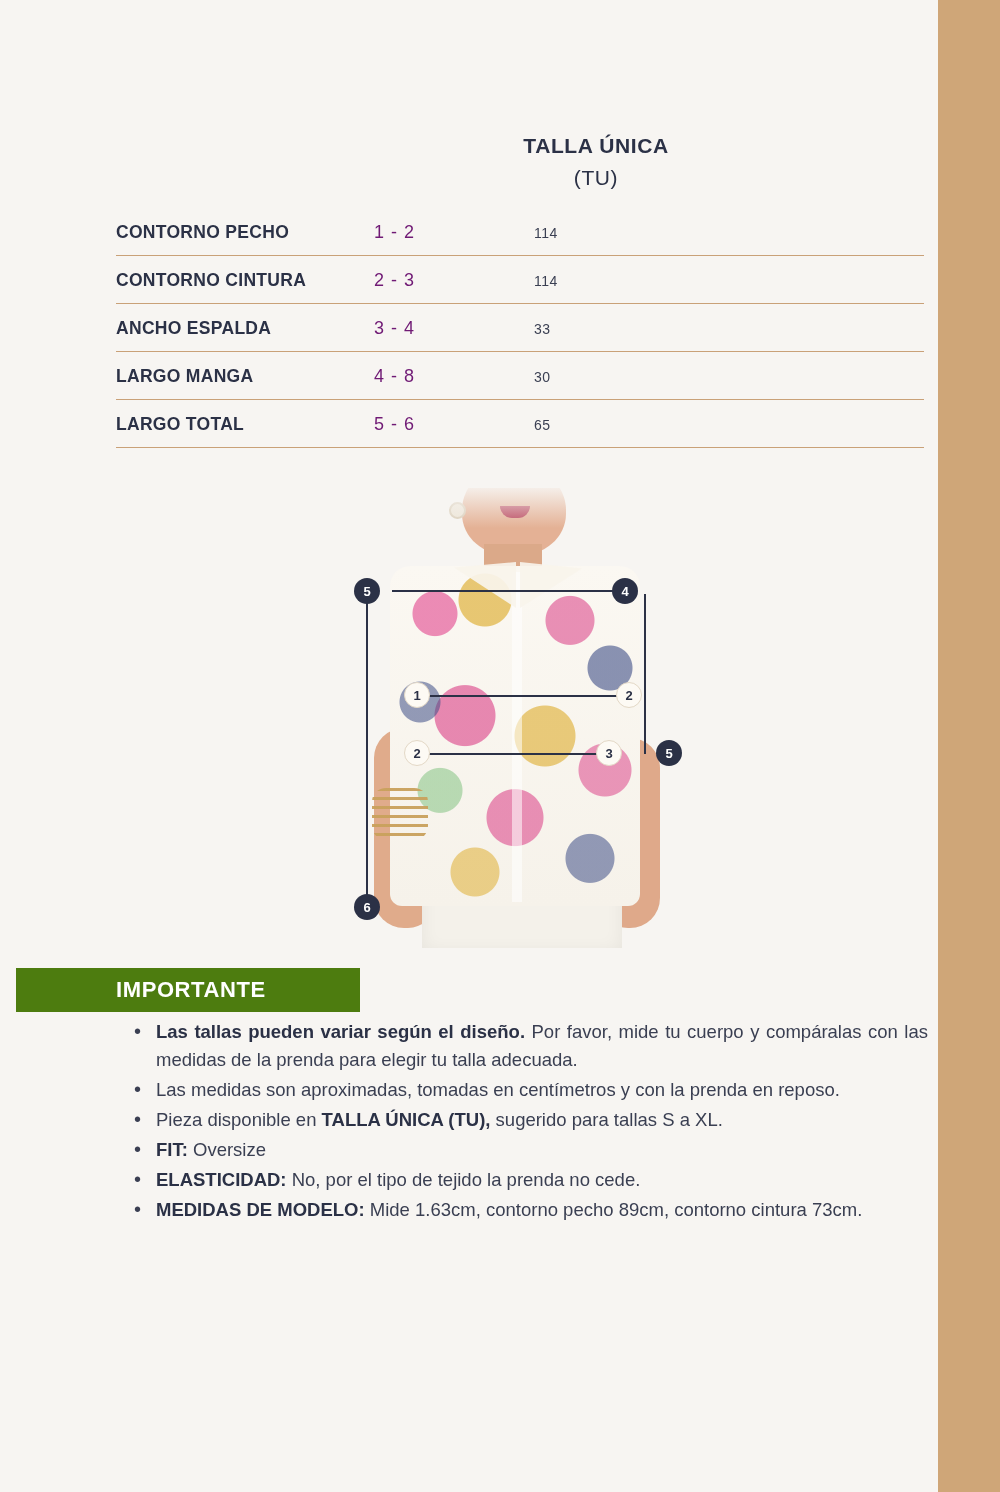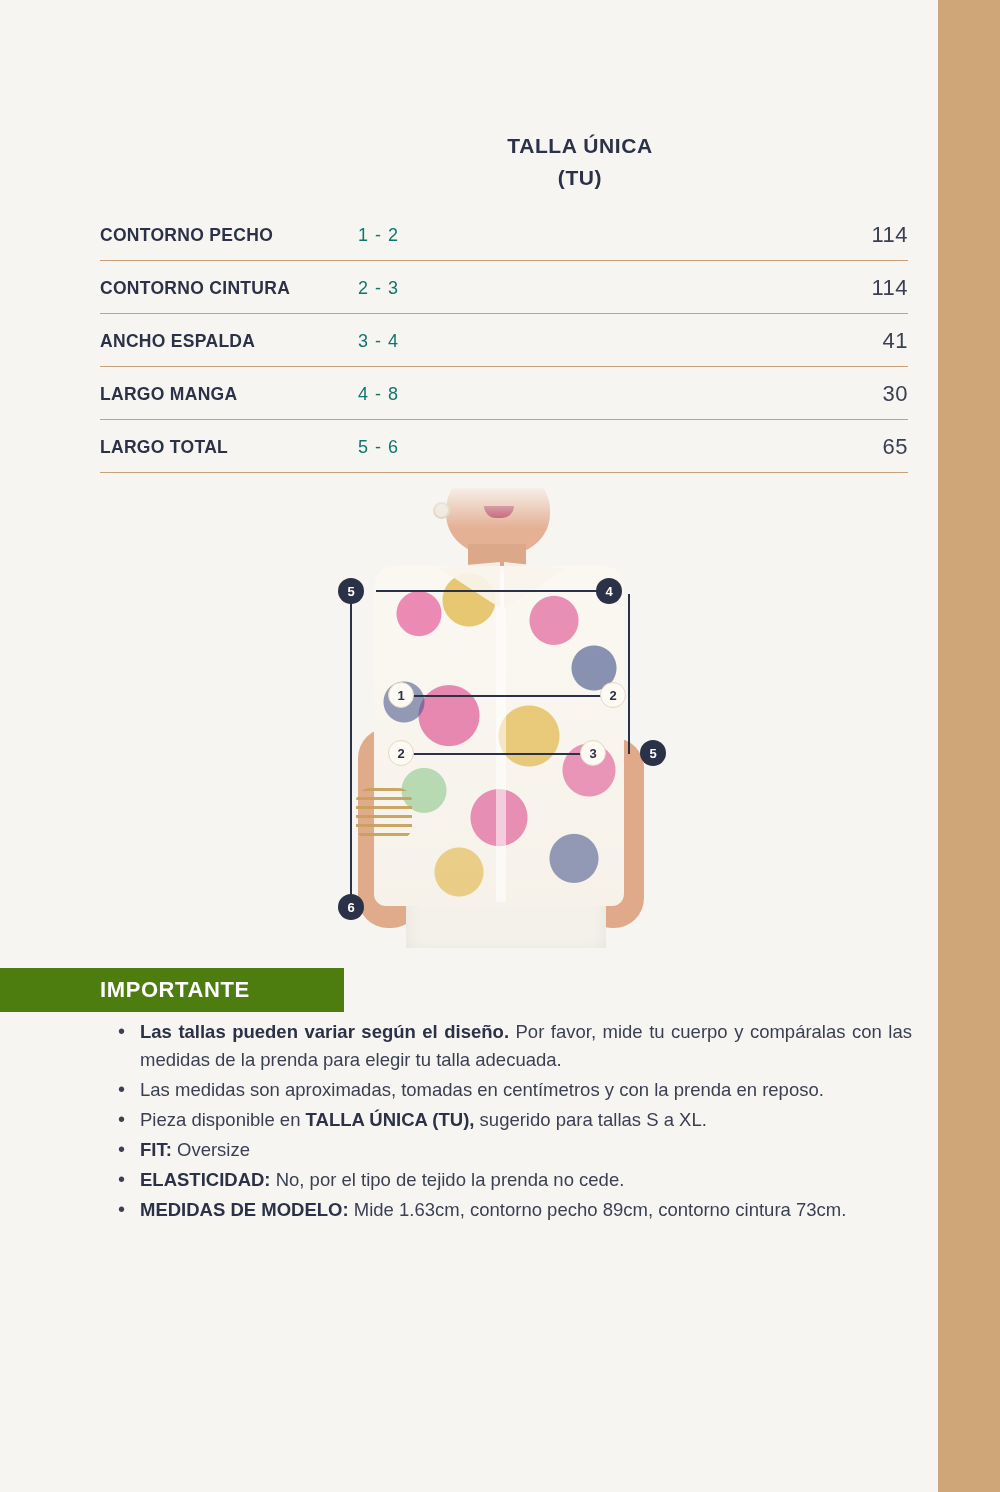--- a/index.html
+++ b/index.html
@@ -13,21 +13,21 @@
     overflow: hidden;
   }
   .right-strip {
     position: absolute;
     top: 0; right: 0;
     width: 62px; height: 1492px;
     background: #cfa678;
   }
   .page {
     position: absolute;
-    top: 0; left: 0;
+    top: 0; left: 16px;
     width: 938px; height: 1447px;
     background: #f7f5f2;
     padding-left: 8px;
   }
 
   
   .table-wrap {
     position: absolute;
     left: 100px; top: 130px;
     width: 808px;
@@ -35,21 +35,21 @@
   .tu-head {
     text-align: center;
     color: #2b3146;
     font-size: 21px;
     letter-spacing: .6px;
     line-height: 32px;
     font-weight: 700;
     width: 300px;
     margin-left: 330px;
   }
-  .tu-head .l2 { font-weight: 700; }
+  .tu-head .l2 { font-weight: 400; }
   table.sizes {
     width: 100%;
     border-collapse: collapse;
     margin-top: 14px;
   }
   table.sizes td {
     border-bottom: 1.5px solid #c9a178;
     padding: 14px 0 12px 0;
     vertical-align: middle;
   }
@@ -57,27 +57,27 @@
     width: 258px;
     font-size: 17.5px;
     font-weight: 700;
     color: #2b3146;
     letter-spacing: .3px;
     margin-left: 21px;
   }
   td.points {
     width: 160px;
     font-size: 18px;
-    color: #0f766e;
+    color: #701a75;
     letter-spacing: 1px;
   }
   td.value {
-    font-size: 22px;
+    font-size: 14px;
     color: #3a3f52;
-    text-align: right;
+    text-align: left;
     letter-spacing: .5px;
     padding-left: 40px;
   }
 
   
   .figure {
     position: absolute;
     left: 100px; top: 488px;
     width: 808px; height: 460px;
   }
@@ -245,21 +245,21 @@
           <td class="value">114</td>
         </tr>
         <tr>
           <td class="label">CONTORNO CINTURA</td>
           <td class="points">2 - 3</td>
           <td class="value">114</td>
         </tr>
         <tr>
           <td class="label">ANCHO ESPALDA</td>
           <td class="points">3 - 4</td>
-          <td class="value">41</td>
+          <td class="value">33</td>
         </tr>
         <tr>
           <td class="label">LARGO MANGA</td>
           <td class="points">4 - 8</td>
           <td class="value">30</td>
         </tr>
         <tr>
           <td class="label">LARGO TOTAL</td>
           <td class="points">5 - 6</td>
           <td class="value">65</td>

